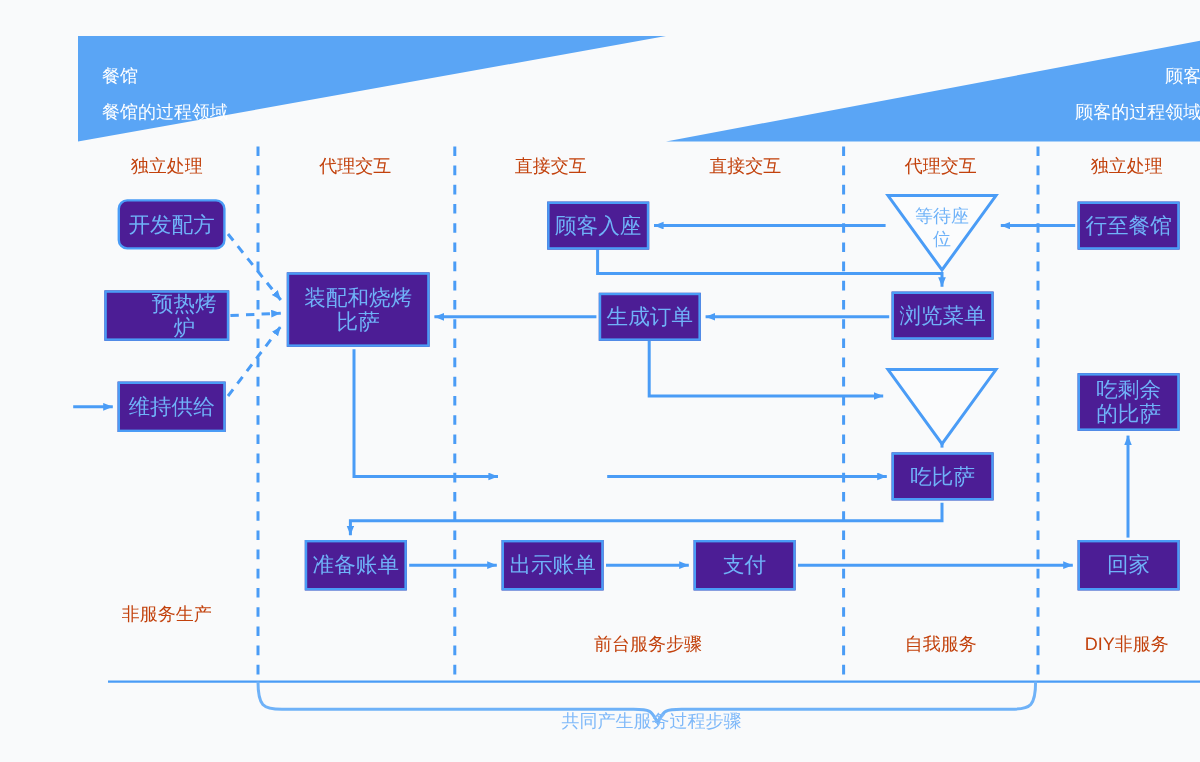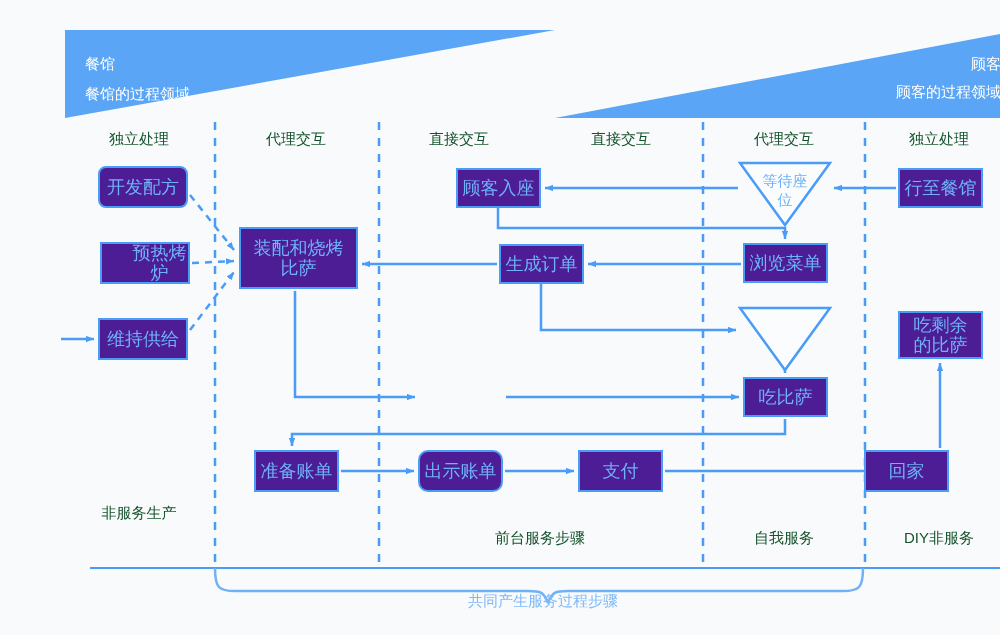--- a/index.html
+++ b/index.html
@@ -33,21 +33,21 @@
     line-height:19px;
     text-align:center;
     display:flex;
     align-items:flex-start;
     justify-content:center;
     padding-top:6px;
     box-sizing:border-box;
   }
   .colhead,.colfoot{
     position:absolute;
-    color:#14532d;
+    color:#c2410c;
     font-size:15px;
     line-height:21px;
     text-align:center;
     white-space:pre-line;
   }
   .banner-label{
     position:absolute;color:#ffffff;font-size:15px;line-height:24px;
   }
   .bracket-label{
     position:absolute;color:#7fb9f9;font-size:15px;text-align:center;width:100%;
@@ -123,37 +123,37 @@
 
     <line x1="47" y1="568" x2="963" y2="568" stroke="#4a9cf6" stroke-width="2"></line>
 
     <path d="M172,568 C172,588 176,591 192,591 L485,591 C500,591 500,593 505,602
              C510,593 510,591 525,591 L800,591 C816,591 820,588 820,568" stroke="#6fb2f8" stroke-width="2.5" fill="none"></path>
   </svg>
 
   <div class="banner-label" style="left:42px;top:52px;">餐馆</div>
   <div class="banner-label" style="left:42px;top:82px;">餐馆的过程领域</div>
   <div class="banner-label" style="right:42px;top:52px;">顾客</div>
-  <div class="banner-label" style="right:42px;top:82px;font-family:Liberation Mono, monospace;">顾客的过程领域</div>
+  <div class="banner-label" style="right:42px;top:82px;">顾客的过程领域</div>
 
   <div class="colhead" style="left:36px;top:128px;width:120px;">独立处理</div>
   <div class="colhead" style="left:193px;top:128px;width:120px;">代理交互</div>
   <div class="colhead" style="left:356px;top:128px;width:120px;">直接交互</div>
   <div class="colhead" style="left:518px;top:128px;width:120px;">直接交互</div>
   <div class="colhead" style="left:681px;top:128px;width:120px;">代理交互</div>
   <div class="colhead" style="left:836px;top:128px;width:120px;">独立处理</div>
 
   <div class="colfoot" style="left:36px;top:502px;width:120px;">非服务生产</div>
   <div class="colfoot" style="left:437px;top:527px;width:120px;">前台服务步骤</div>
   <div class="colfoot" style="left:681px;top:527px;width:120px;">自我服务</div>
   <div class="colfoot" style="left:836px;top:527px;width:120px;">DIY非服务</div>
 
   <div class="node rounded" style="left:55px;top:166px;width:90px;height:42px;">开发配方</div>
 
-  <div class="node" style="left:57px;top:242px;width:90px;height:42px;padding-left:29px;">预热烤炉</div>
+  <div class="node" style="left:44px;top:242px;width:104px;height:42px;padding-left:29px;">预热烤炉</div>
 
   <div class="node" style="left:55px;top:318px;width:90px;height:42px;">维持供给</div>
 
   <div class="node" style="left:196px;top:227px;width:119px;height:62px;white-space:pre-line;">装配和烧烤
 比萨</div>
 
   <div class="node" style="left:413px;top:168px;width:85px;height:40px;">顾客入座</div>
 
   <div class="node" style="left:456px;top:244px;width:85px;height:40px;">生成订单</div>
 
@@ -162,25 +162,25 @@
   <div class="node" style="left:855px;top:168px;width:85px;height:40px;">行至餐馆</div>
 
 
   <div class="node" style="left:700px;top:377px;width:85px;height:40px;">吃比萨</div>
 
   <div class="node" style="left:855px;top:311px;width:85px;height:48px;white-space:pre-line;">吃剩余
 的比萨</div>
 
   <div class="node" style="left:211px;top:450px;width:85px;height:42px;">准备账单</div>
 
-  <div class="node" style="left:375px;top:450px;width:85px;height:42px;border-radius:10px;">出示账单</div>
+  <div class="node" style="left:375px;top:450px;width:85px;height:42px;">出示账单</div>
 
   <div class="node" style="left:535px;top:450px;width:85px;height:42px;">支付</div>
 
-  <div class="node" style="left:821px;top:450px;width:85px;height:42px;text-align:right;">回家</div>
+  <div class="node" style="left:855px;top:450px;width:85px;height:42px;text-align:right;">回家</div>
 
   <div class="tri" style="left:707px;top:165px;width:70px;height:56px;white-space:pre-line;">等待座
 位</div>
 
 
   <div class="bracket-label" style="left:0;top:592px;">共同产生服务过程步骤</div>
 
 </div>
 
 </body></html>

